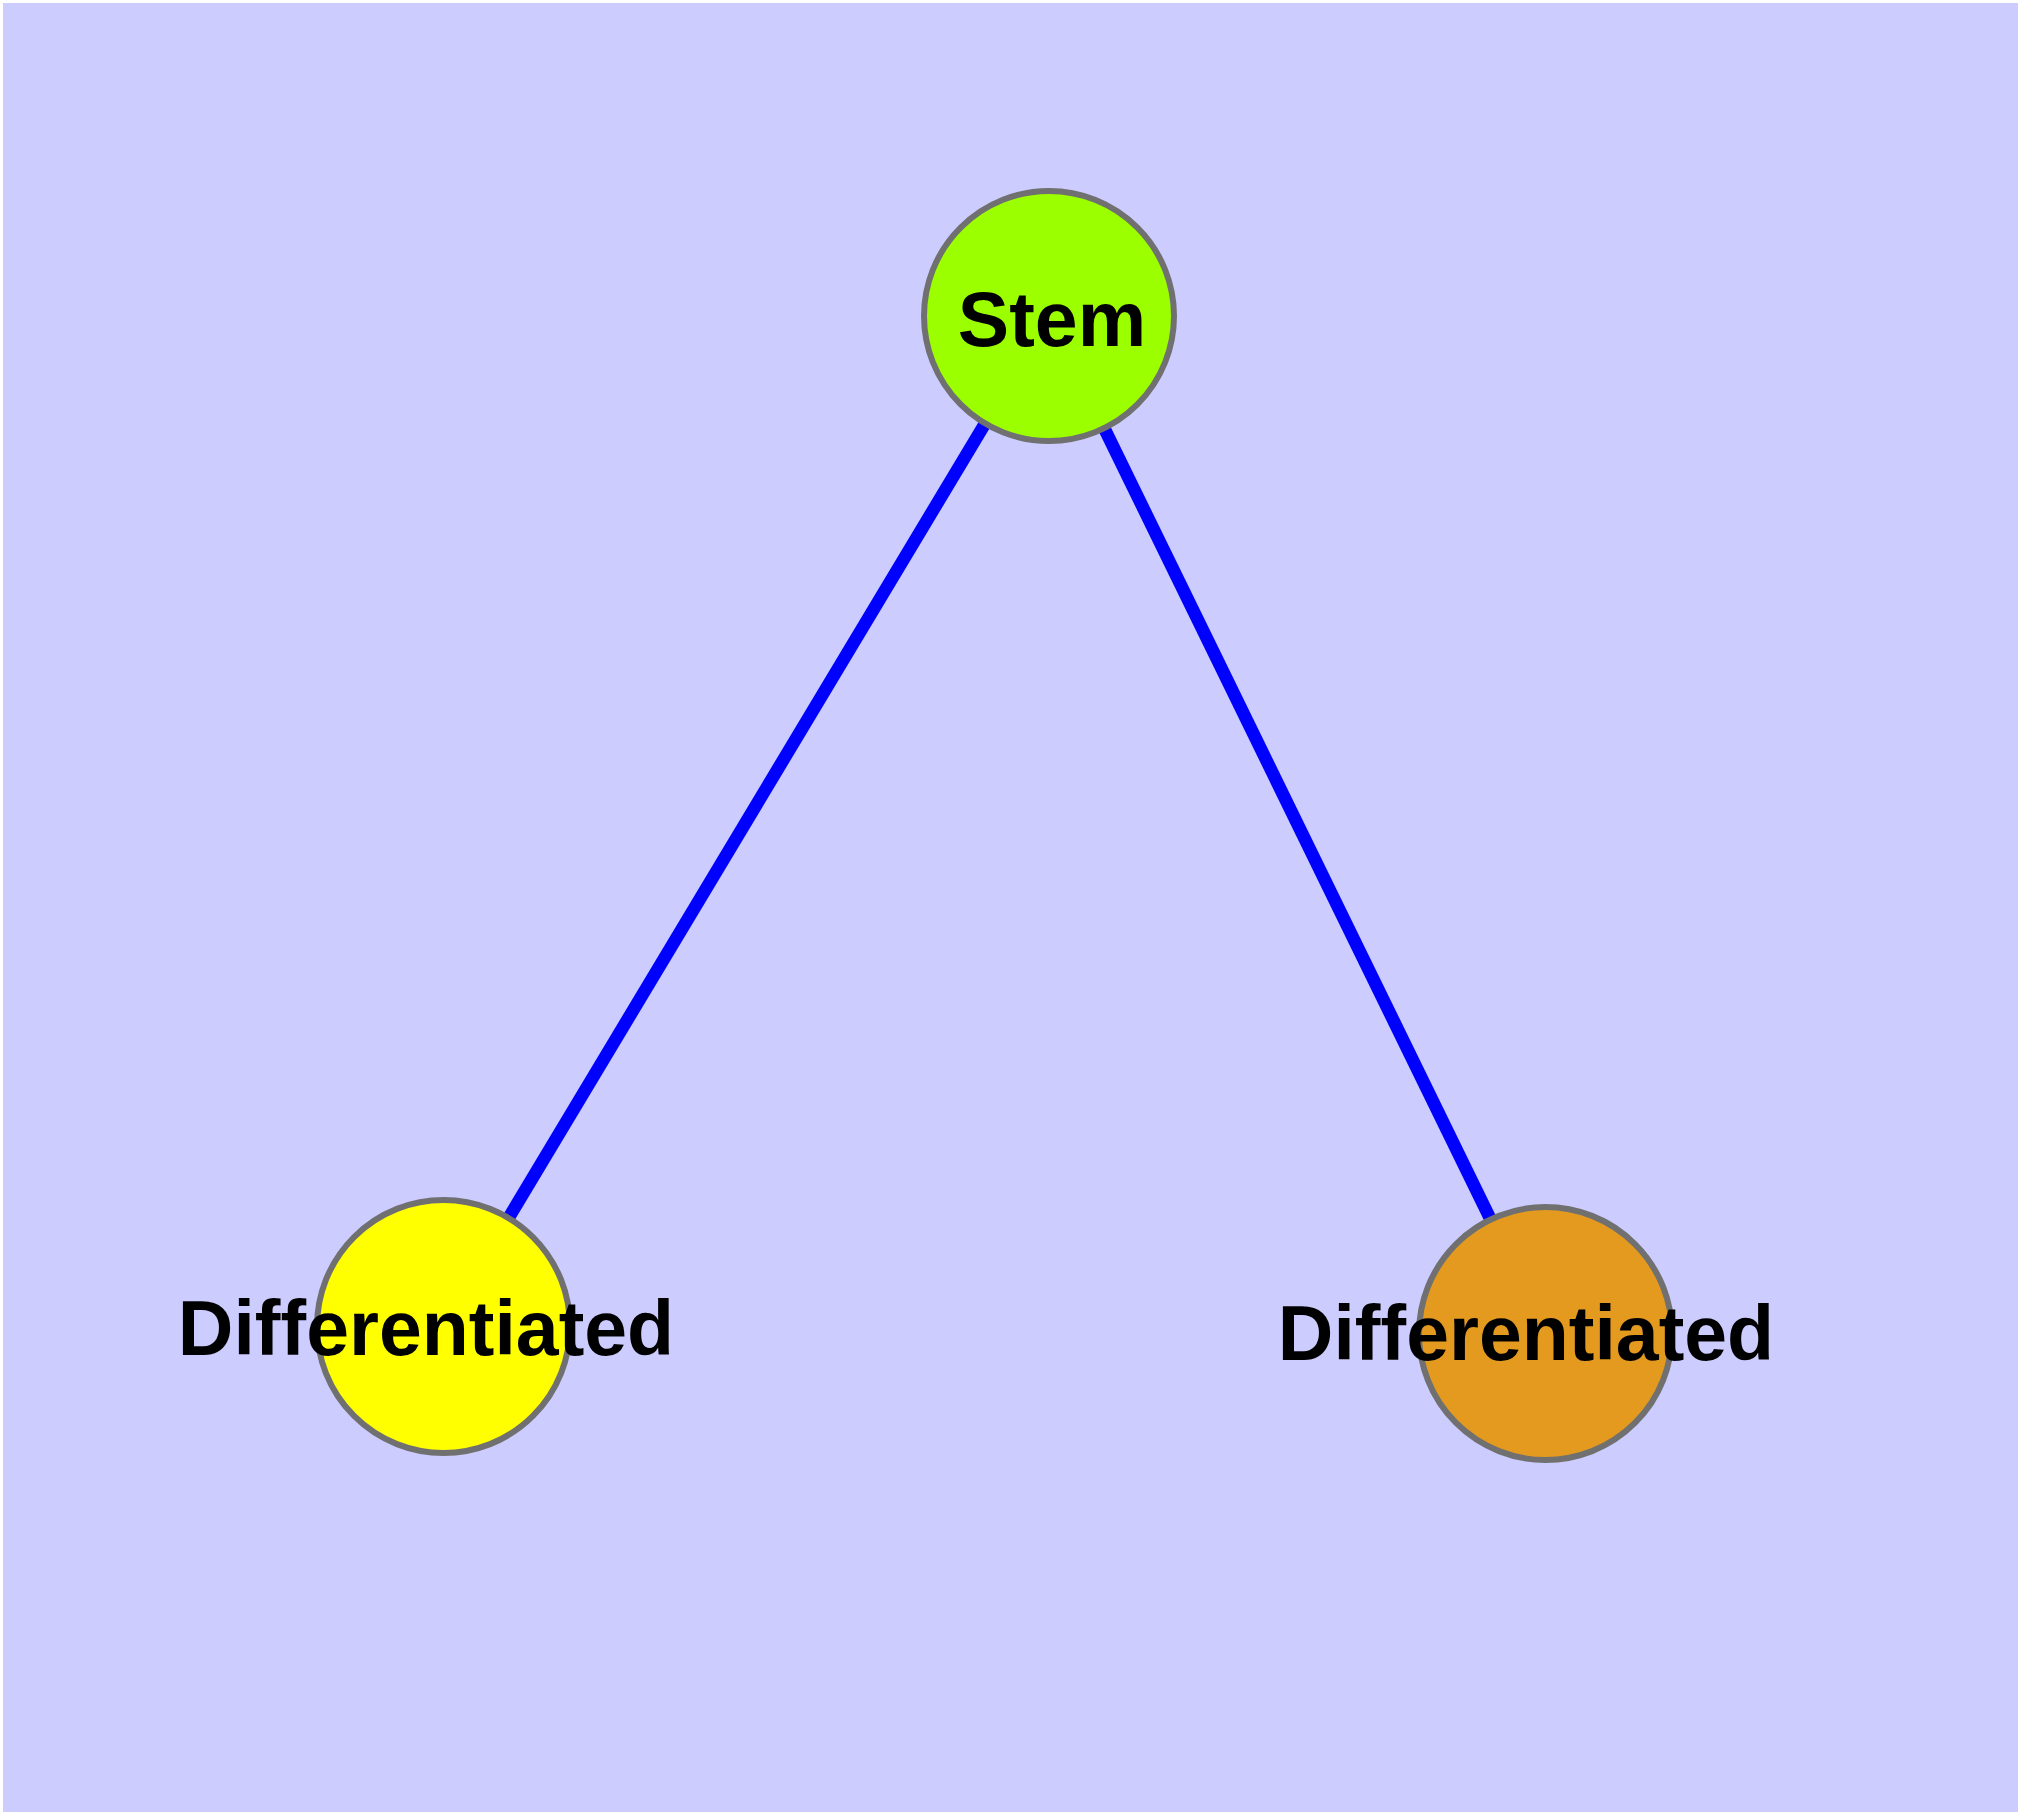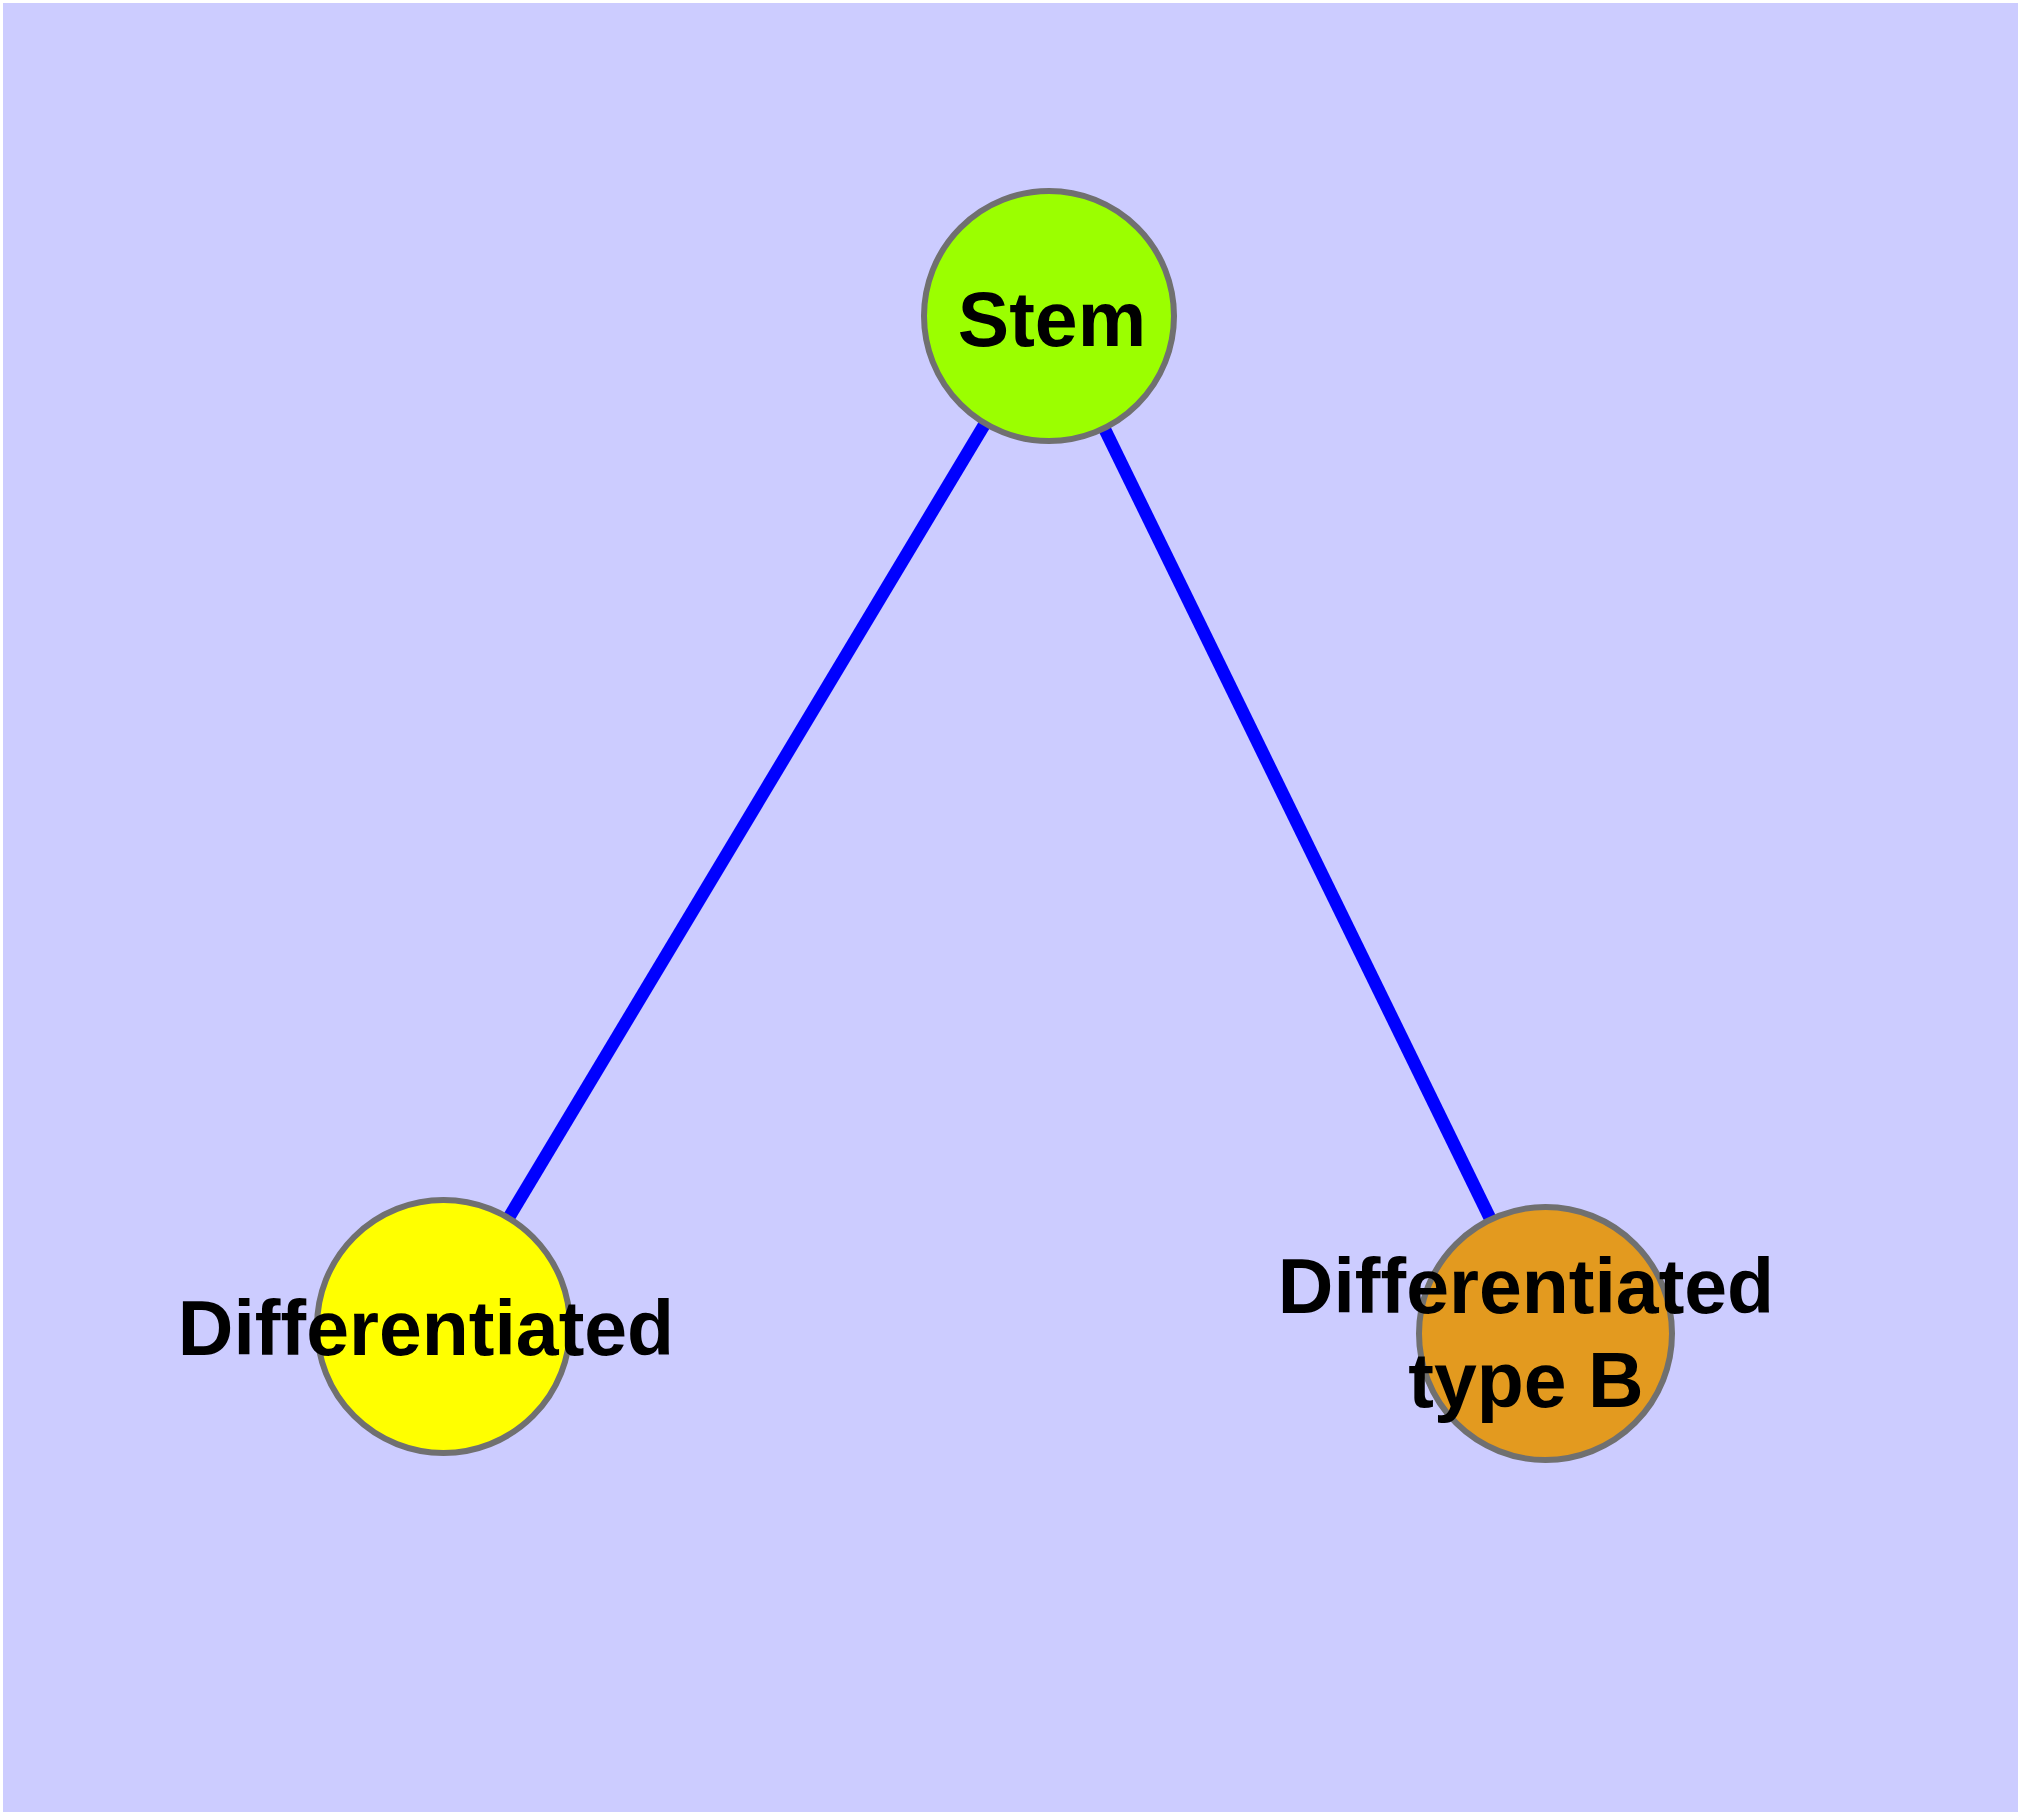--- a/index.html
+++ b/index.html
@@ -78,17 +78,16 @@
   <div class="node-label label-stem-pos" style="color: rgb(0, 0, 0);">
     <div>Stem</div>
   </div>
 
   <div class="node-label label-a-pos" style="color: rgb(0, 0, 0);">
     <div>Differentiated</div>
   </div>
 
   <div class="node-label label-b-pos" style="color: rgb(0, 0, 0);">
     <div>Differentiated</div>
-    <div>type B</div>
   </div>
 
 </div>
 
 
 </body></html>

